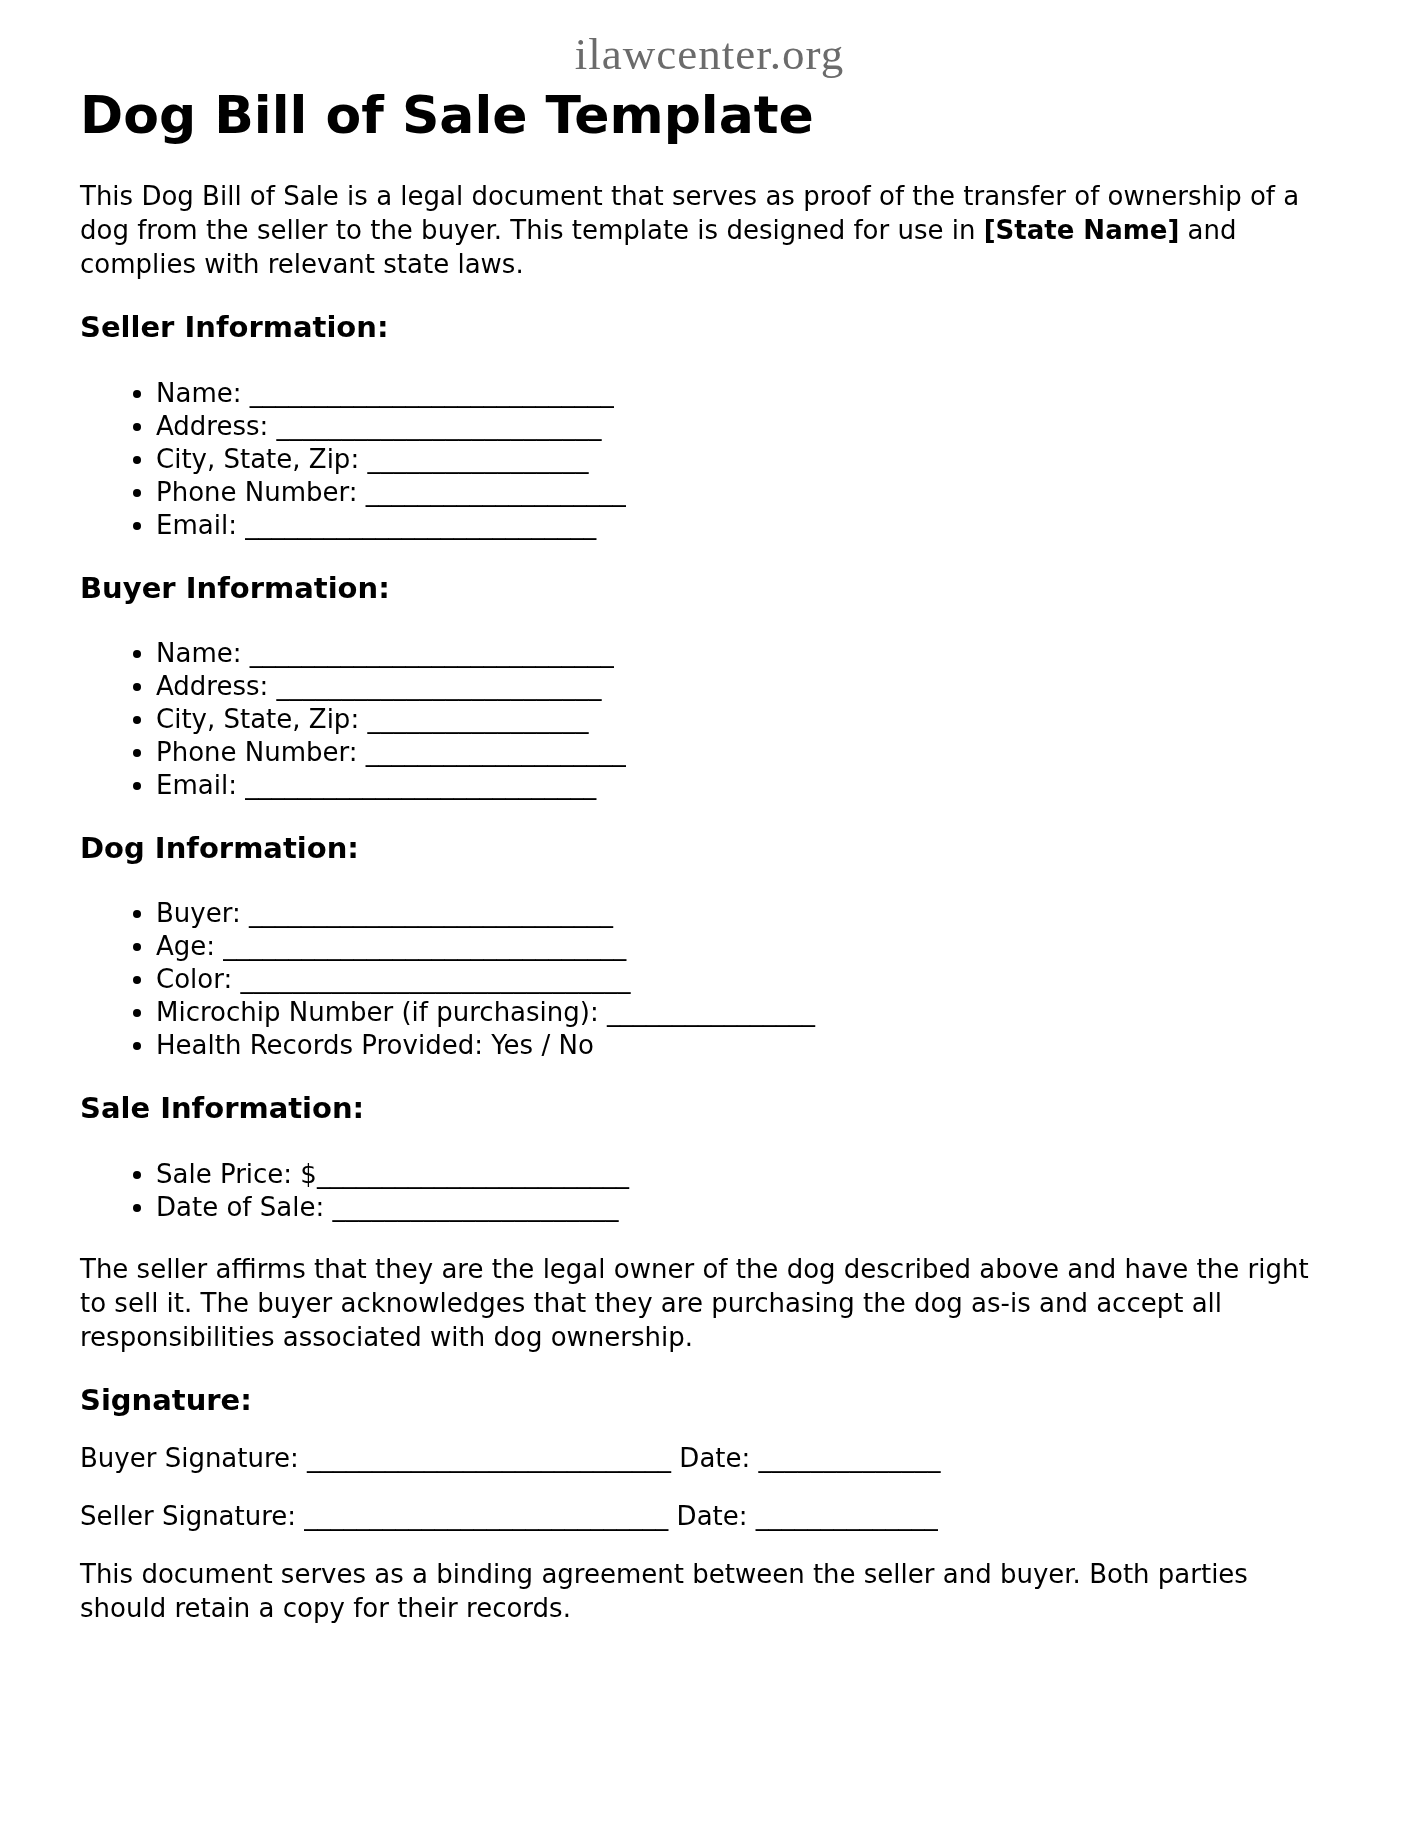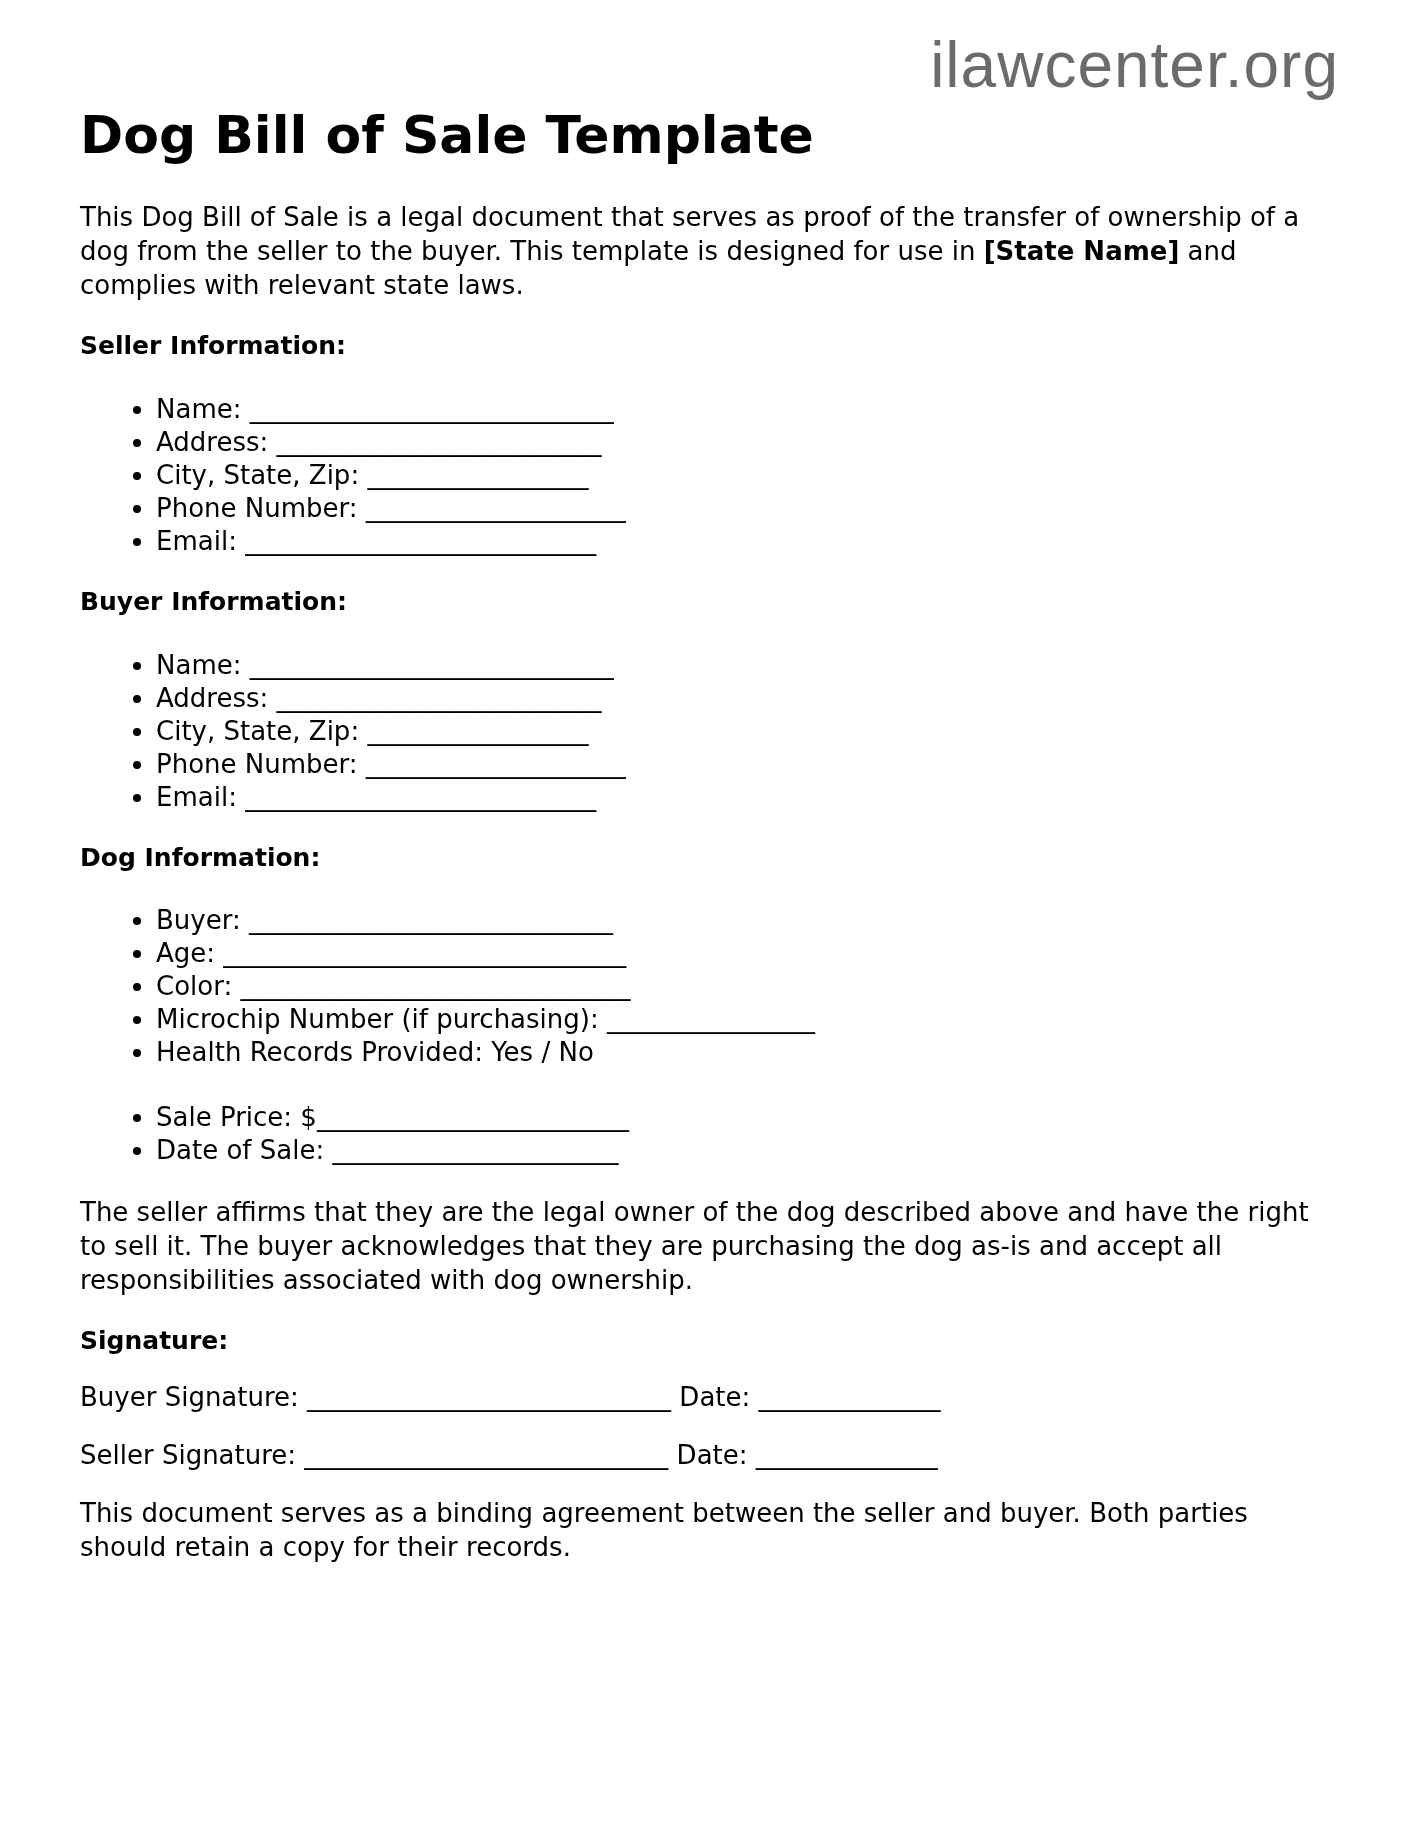--- a/index.html
+++ b/index.html
@@ -9,41 +9,41 @@
     color: #000000;
     -webkit-font-smoothing: antialiased;
   }
   .page {
     box-sizing: border-box;
     width: 1411px; height: 1826px;
     padding: 30px 72px 0 80px;
     overflow: hidden;
   }
   .logo {
-    text-align: right;
-    font-family: Liberation Sans, sans-serif;
-    font-size: 64px;
+    text-align: center;
+    font-family: Liberation Serif, serif;
+    font-size: 45px;
     line-height: 1.1;
     letter-spacing: 1px;
     color: #6b6b6b;
     font-weight: 400;
   }
   h1 {
     font-size: 52px;
     line-height: 1.15;
     font-weight: 700;
     margin: 6px 0 34px 0;
   }
   p {
     font-size: 26px;
     line-height: 34px;
     margin: 16px 0;
   }
   h3 {
-    font-size: 25px;
+    font-size: 29px;
     line-height: 1.15;
     font-weight: 700;
     margin: 30px 0 24px 0;
   }
   ul {
     margin: 32px 0 28px 0;
     padding-left: 76px;
     list-style: disc outside;
   }
   li {
@@ -86,20 +86,21 @@
         <li><span>Email:</span><span> ___________________________</span></li>
       </ul>
       <h3>Dog Information:</h3>
       <ul>
         <li><span>Buyer:</span><span> ____________________________</span></li>
         <li><span>Age:</span><span> _______________________________</span></li>
         <li><span>Color:</span><span> ______________________________</span></li>
         <li><span>Microchip Number (if purchasing):</span><span> ________________</span></li>
         <li><span>Health Records Provided:</span><span> Yes / No</span></li>
       </ul>
+      <h3>Sale Information:</h3>
       <ul>
         <li><span>Sale Price: $</span><span>________________________</span></li>
         <li><span>Date of Sale:</span><span> ______________________</span></li>
       </ul>
     </div>
 
   <p>The seller affirms that they are the legal owner of the dog described above and have the right to sell it. The buyer acknowledges that they are purchasing the dog as-is and accept all responsibilities associated with dog ownership.</p>
 
   <h3>Signature:</h3>
 

